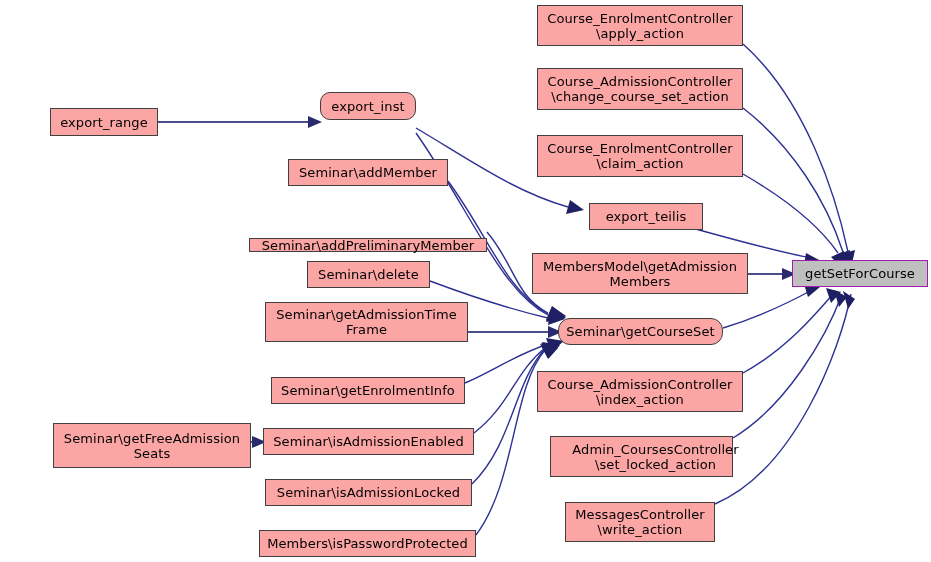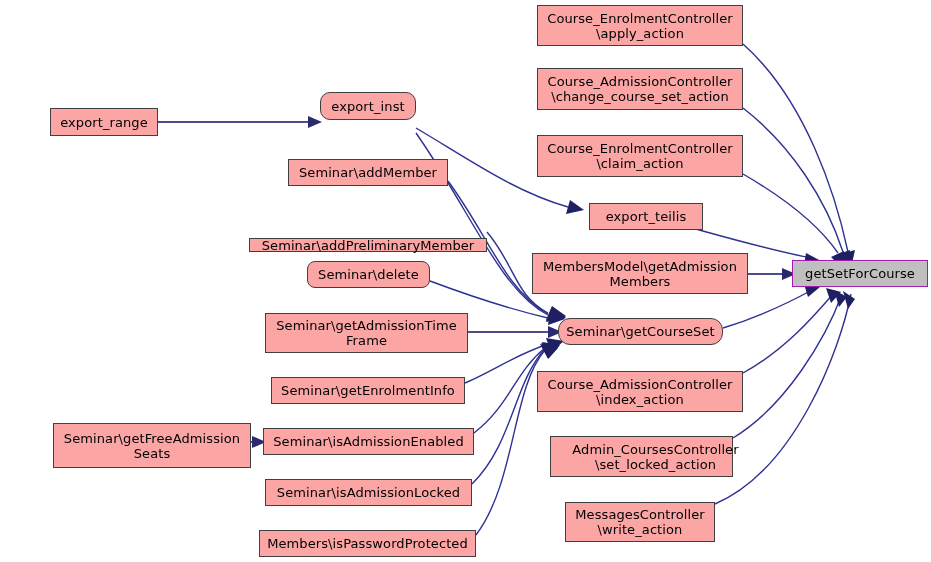--- a/index.html
+++ b/index.html
@@ -152,22 +152,22 @@
           <path d="M843,291 L855,299 L848,309 Z" class="arrow-head"></path>
         </g>
       </g>
   </svg>
 
   <div id="nodes-layer">
       <div class="gnode" style="left: 50px; top: 108px; width: 108px; height: 28px;"><span>export_range</span></div>
       <div class="gnode" style="left: 320px; top: 92px; width: 96px; height: 28px; border-radius: 10px;"><span>export_inst</span></div>
       <div class="gnode" style="left: 288px; top: 159px; width: 160px; height: 27px;"><span>Seminar\addMember</span></div>
       <div class="gnode" style="left: 249px; top: 210px; width: 238px; height: 14px; margin-top: 28px;"><span>Seminar\addPreliminaryMember</span></div>
-      <div class="gnode" style="left: 307px; top: 261px; width: 123px; height: 27px; border-radius: 8px;"><span>Seminar\delete</span></div>
-      <div class="gnode" style="left: 265px; top: 313px; width: 203px; height: 40px;"><span>Seminar\getAdmissionTime
+      <div class="gnode" style="left: 307px; top: 261px; width: 123px; height: 27px;"><span>Seminar\delete</span></div>
+      <div class="gnode" style="left: 265px; top: 302px; width: 203px; height: 40px;"><span>Seminar\getAdmissionTime
 Frame</span></div>
       <div class="gnode" style="left: 271px; top: 377px; width: 194px; height: 27px;"><span>Seminar\getEnrolmentInfo</span></div>
       <div class="gnode" style="left: 5px; top: 423px; width: 198px; height: 45px; margin-left: 48px;"><span>Seminar\getFreeAdmission
 Seats</span></div>
       <div class="gnode" style="left: 263px; top: 428px; width: 211px; height: 27px;"><span>Seminar\isAdmissionEnabled</span></div>
       <div class="gnode" style="left: 265px; top: 479px; width: 207px; height: 27px;"><span>Seminar\isAdmissionLocked</span></div>
       <div class="gnode" style="left: 259px; top: 530px; width: 217px; height: 27px;"><span>Members\isPasswordProtected</span></div>
       <div class="gnode" style="left: 537px; top: 5px; width: 206px; height: 41px;"><span>Course_EnrolmentController
 \apply_action</span></div>
       <div class="gnode" style="left: 537px; top: 68px; width: 206px; height: 42px;"><span>Course_AdmissionController

